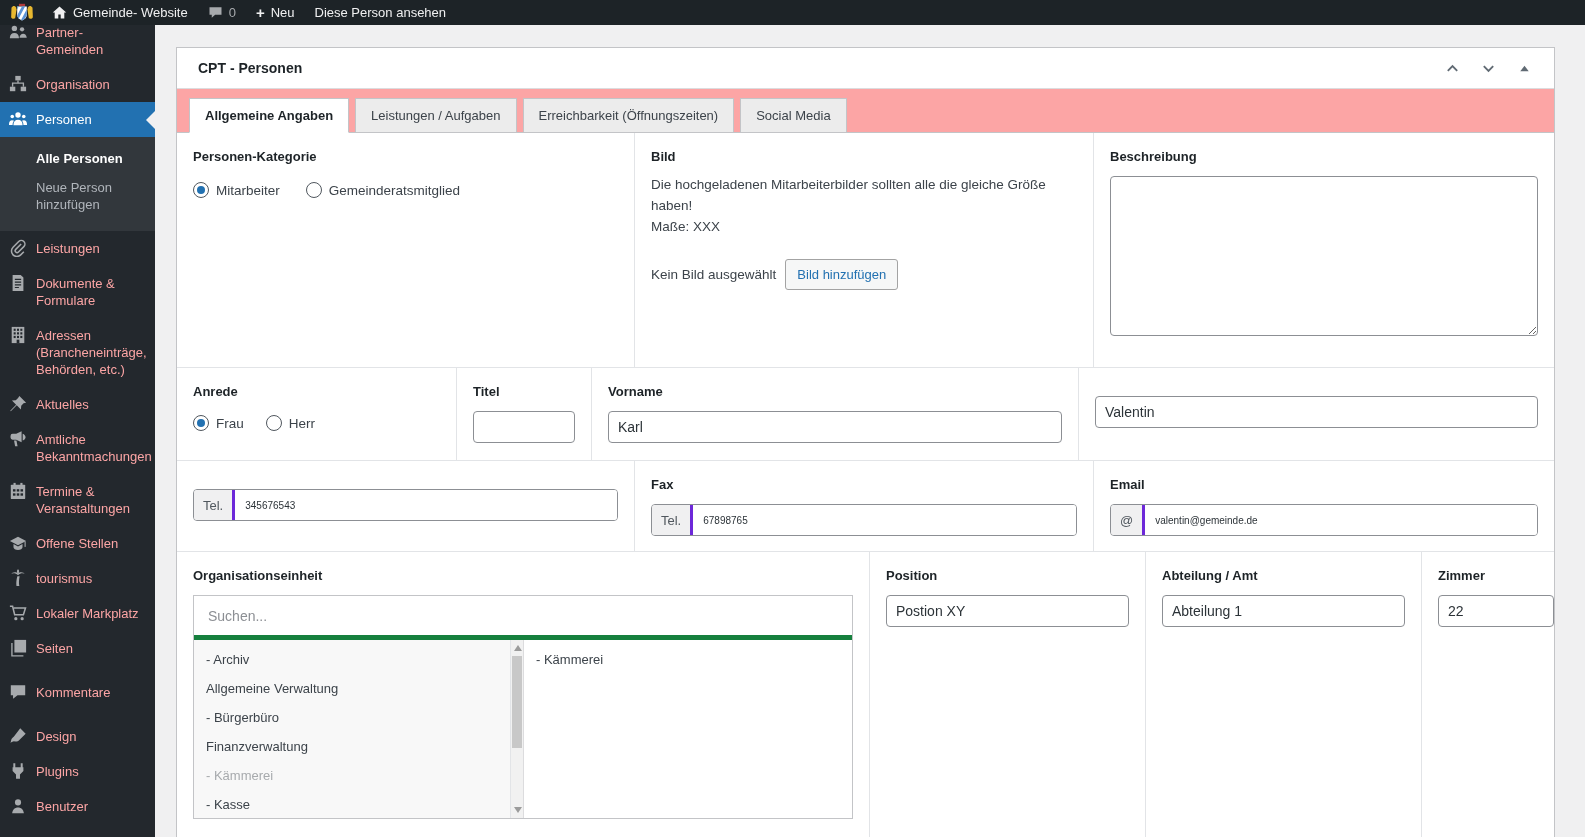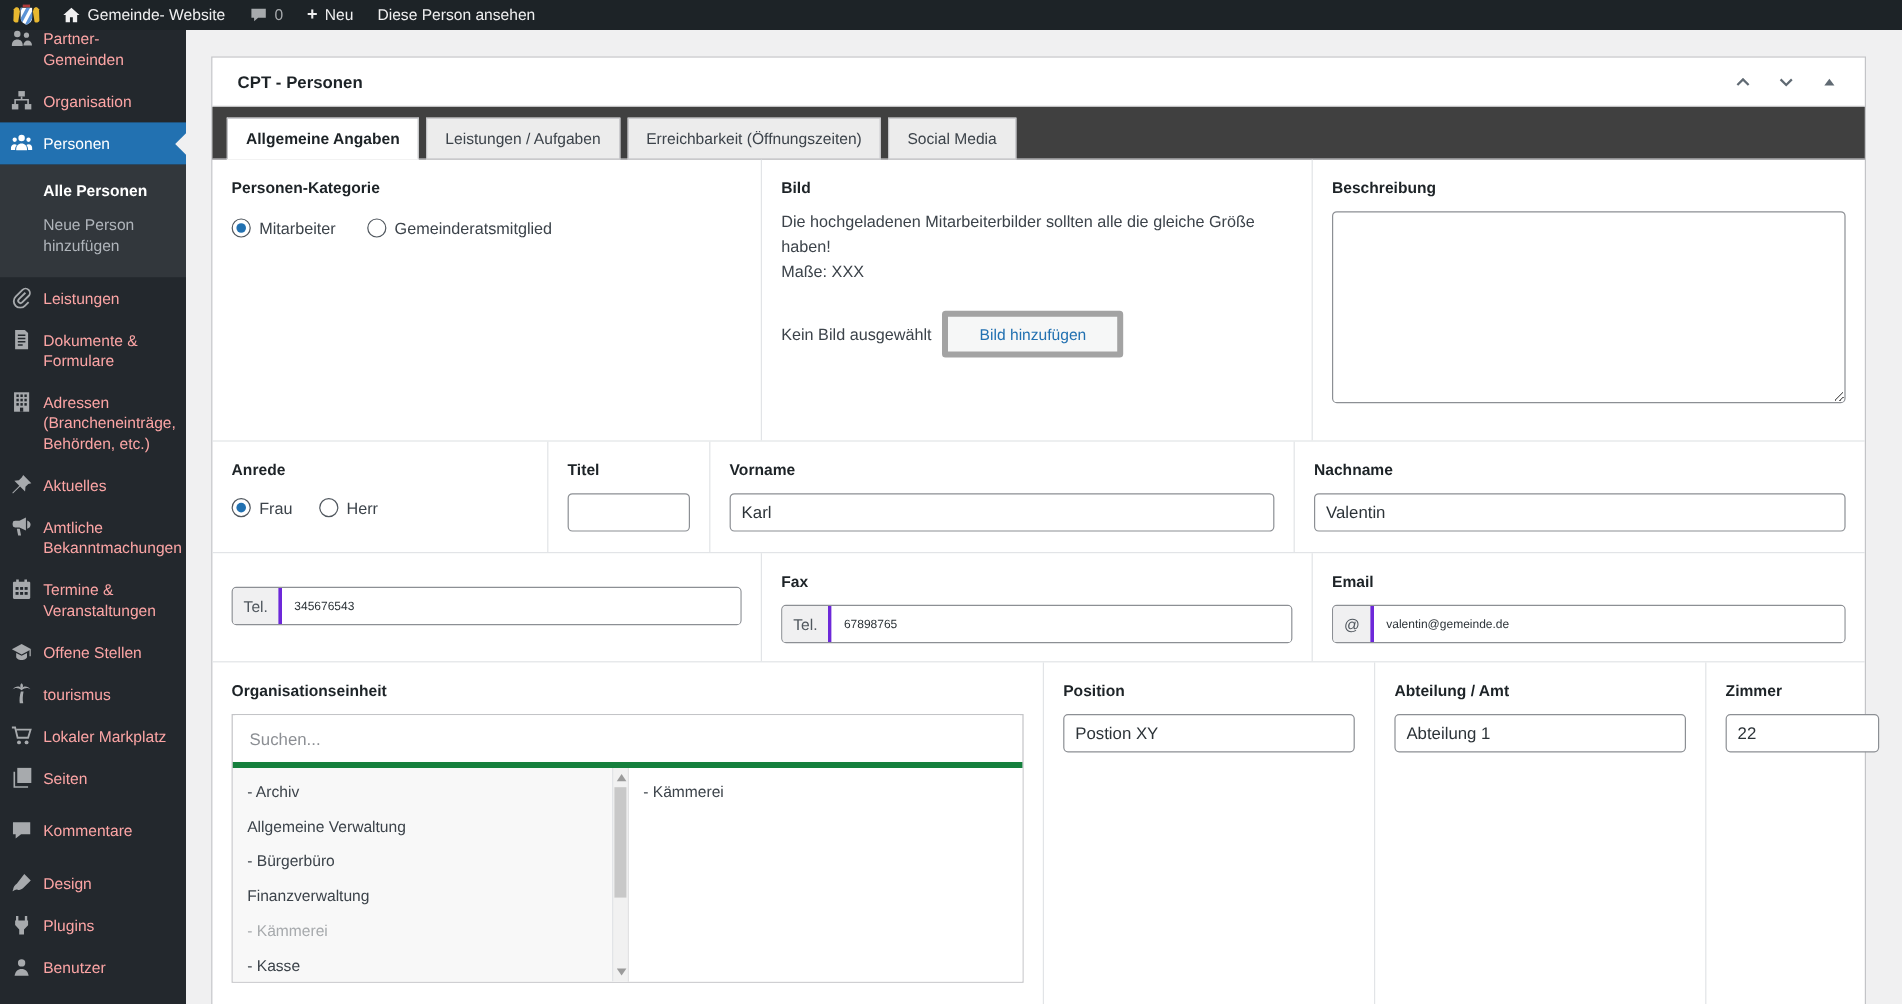--- a/index.html
+++ b/index.html
@@ -31,21 +31,21 @@
   .submenu-item.current { color:#fff; font-weight:bold; }
 
   
   #metabox { position:absolute; left:176px; top:47px; width:1379px; height:1000px;
     background:#fff; border:1px solid #c3c4c7; }
   #mb-header { height:41px; display:flex; align-items:center; padding:0 12px 0 21px;
     border-bottom:1px solid #dcdcde; }
   #mb-title { font-size:14px; font-weight:bold; color:#1d2327; flex:1; }
   .mb-btn { width:36px; height:30px; display:flex; align-items:center; justify-content:center; cursor:pointer; }
 
-  #tabrow { display:flex; gap:6px; padding:9px 12px 0; border-bottom:1px solid #c3c4c7; background:#404040; }
+  #tabrow { display:flex; gap:6px; padding:9px 12px 0; border-bottom:1px solid #c3c4c7; background:#fca5a5; }
   .tab { border:1px solid #c3c4c7; background:#ececec; color:#3c434a; font-size:13px;
     padding:9px 15px; margin-bottom:-1px; cursor:pointer; white-space:nowrap; }
   .tab.active { background:#fff; border-bottom-color:#fff; color:#1d2327; font-weight:bold; }
 
   .frow { display:flex; }
   .frow + .frow { border-top:1px solid #e2e4e7; }
   .fcell { padding:16px; }
   .fcell + .fcell { border-left:1px solid #e2e4e7; }
   .flabel { font-size:13px; font-weight:bold; color:#1d2327; }
 
@@ -83,22 +83,22 @@
   .igroup { display:flex; border:1px solid #8c8f94; border-radius:4px; overflow:hidden; height:32px;
     background:#fff; margin-top:12px; }
   .iprefix { background:#f0f0f1; border-right:3px solid #6d28d9; padding:0 9px; display:flex;
     align-items:center; font-size:13px; color:#50575e; }
   .igroup input { border:none; flex:1; padding:0 10px; font-size:10px; color:#2c3338;
     font-family:inherit; outline:none; min-width:0; }
 
   
   .hint { font-size:13.5px; color:#3c434a; line-height:21px; margin-top:10px; }
   .bild-row { display:flex; align-items:center; gap:9px; margin-top:22px; font-size:13.5px; color:#3c434a; }
-  .btn-outline { background:#f6f7f7; border:5px solid #a3a3a3; color:#2271b1; border-radius:3px;
-    font-size:13px; padding:7px 26px; cursor:pointer; font-family:inherit; }
+  .btn-outline { background:#f6f7f7; border:1px solid #a3a3a3; color:#2271b1; border-radius:3px;
+    font-size:13px; padding:7px 11px; cursor:pointer; font-family:inherit; }
 
   
   #beschreibung-ta { width:100%; height:160px; border:1px solid #8c8f94; border-radius:4px;
     margin-top:12px; resize:both; font-family:inherit; font-size:14px; padding:6px 8px; color:#2c3338; outline:none; }
 
   
   .orgbox { width:660px; border:1px solid #c3c4c7; margin-top:12px; background:#fff; }
   .orgsearch { height:44px; border-bottom:5px solid #15803d; display:flex; align-items:center; padding:0 2px; }
   .orgsearch input { border:none; outline:none; width:100%; height:100%; padding:0 12px;
     font-size:14px; color:#2c3338; font-family:inherit; }
@@ -112,21 +112,21 @@
   .sbar { position:absolute; right:0; top:0; bottom:0; width:13px; background:#f1f1f1;
     border-left:1px solid #e2e4e7; }
   .sarrow-up, .sarrow-down { position:absolute; left:3px; width:0; height:0; }
   .sarrow-up { top:5px; border-left:4px solid transparent; border-right:4px solid transparent;
     border-bottom:6px solid #9b9b9b; }
   .sarrow-down { bottom:5px; border-left:4px solid transparent; border-right:4px solid transparent;
     border-top:6px solid #9b9b9b; }
   .sthumb { position:absolute; left:1px; right:1px; top:16px; height:92px; background:#c8c8c8; cursor:grab; }
 
   .w-pos { width:243px; }
-  .w-zimmer { width:128px; }
+  .w-zimmer { width:116px; }
 </style>
 </head>
 <body>
 
 <div id="adminbar">
   <div class="ab-item" id="ab-logo">
     <span>
       <svg width="28" height="20" viewBox="0 0 32 22">
         <path d="M4 5c1.5-2.5 4-2.5 5-.5l.8 2.5-1.6 10c-1.8 1-3.8.6-4.6-1.2z" fill="#e8b830"></path>
         <path d="M28 5c-1.5-2.5-4-2.5-5-.5l-.8 2.5 1.6 10c1.8 1 3.8.6 4.6-1.2z" fill="#e8b830"></path>
@@ -433,21 +433,20 @@
     </div>
     <div class="fcell c2">
       <div class="flabel">Titel</div>
       <input class="tinput lblgap" style="width: 100%;" value="">
     </div>
     <div class="fcell c3">
       <div class="flabel">Vorname</div>
       <input class="tinput lblgap" style="width: 100%;" value="Karl">
     </div>
     <div class="fcell c4">
-      <div class="flabel">Nachname</div>
       <input class="tinput lblgap" style="width: 100%;" value="Valentin">
     </div>
   </div>
 
   <div class="frow" id="row3">
     <div class="fcell c1">
       <div class="igroup">
         <span class="iprefix">Tel.</span>
         <input value="345676543" style="">
       </div>

